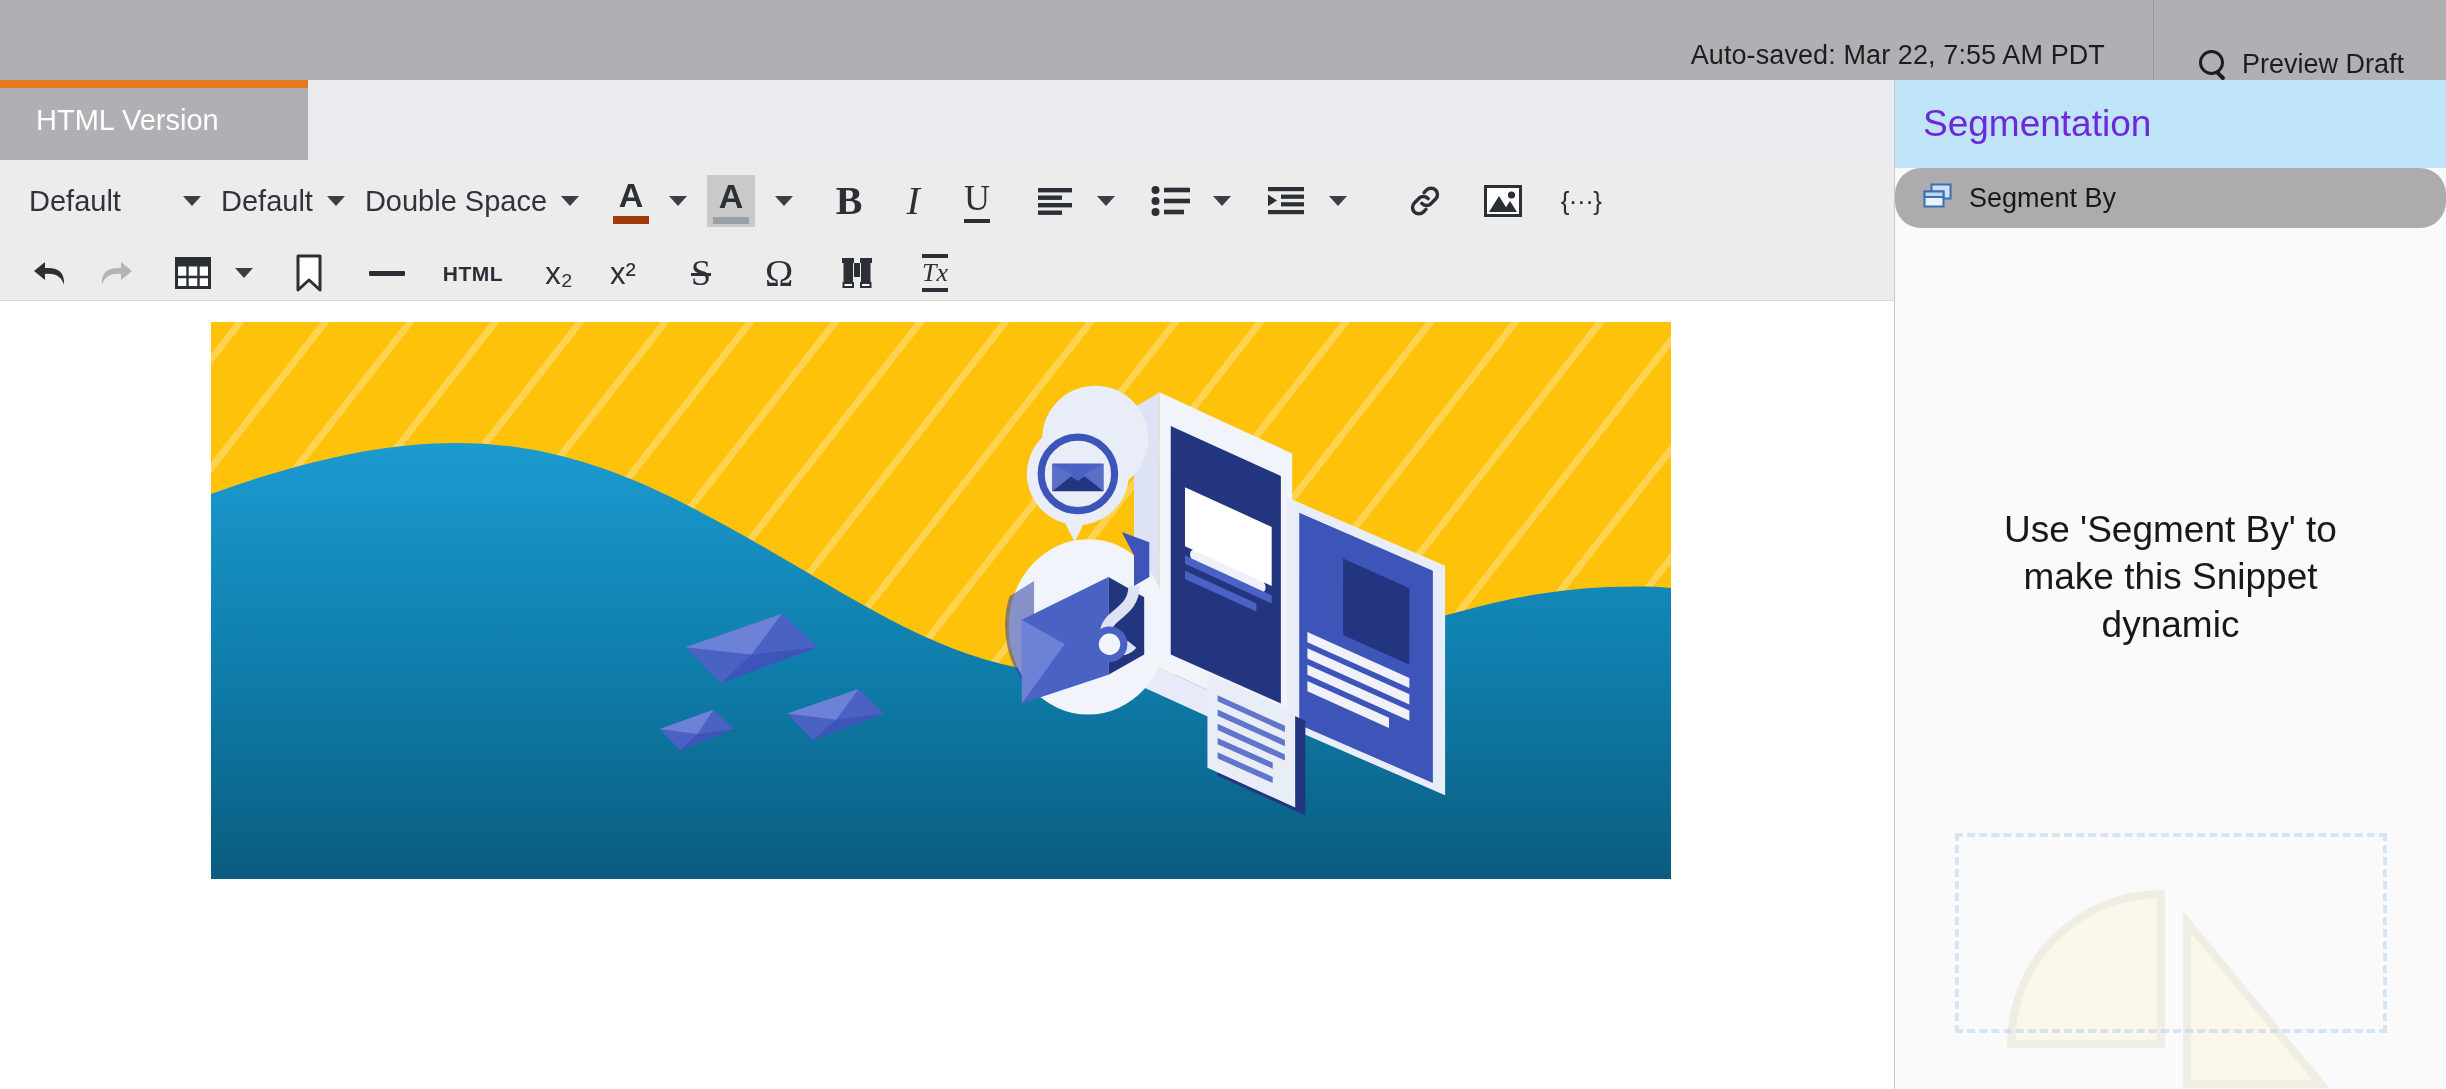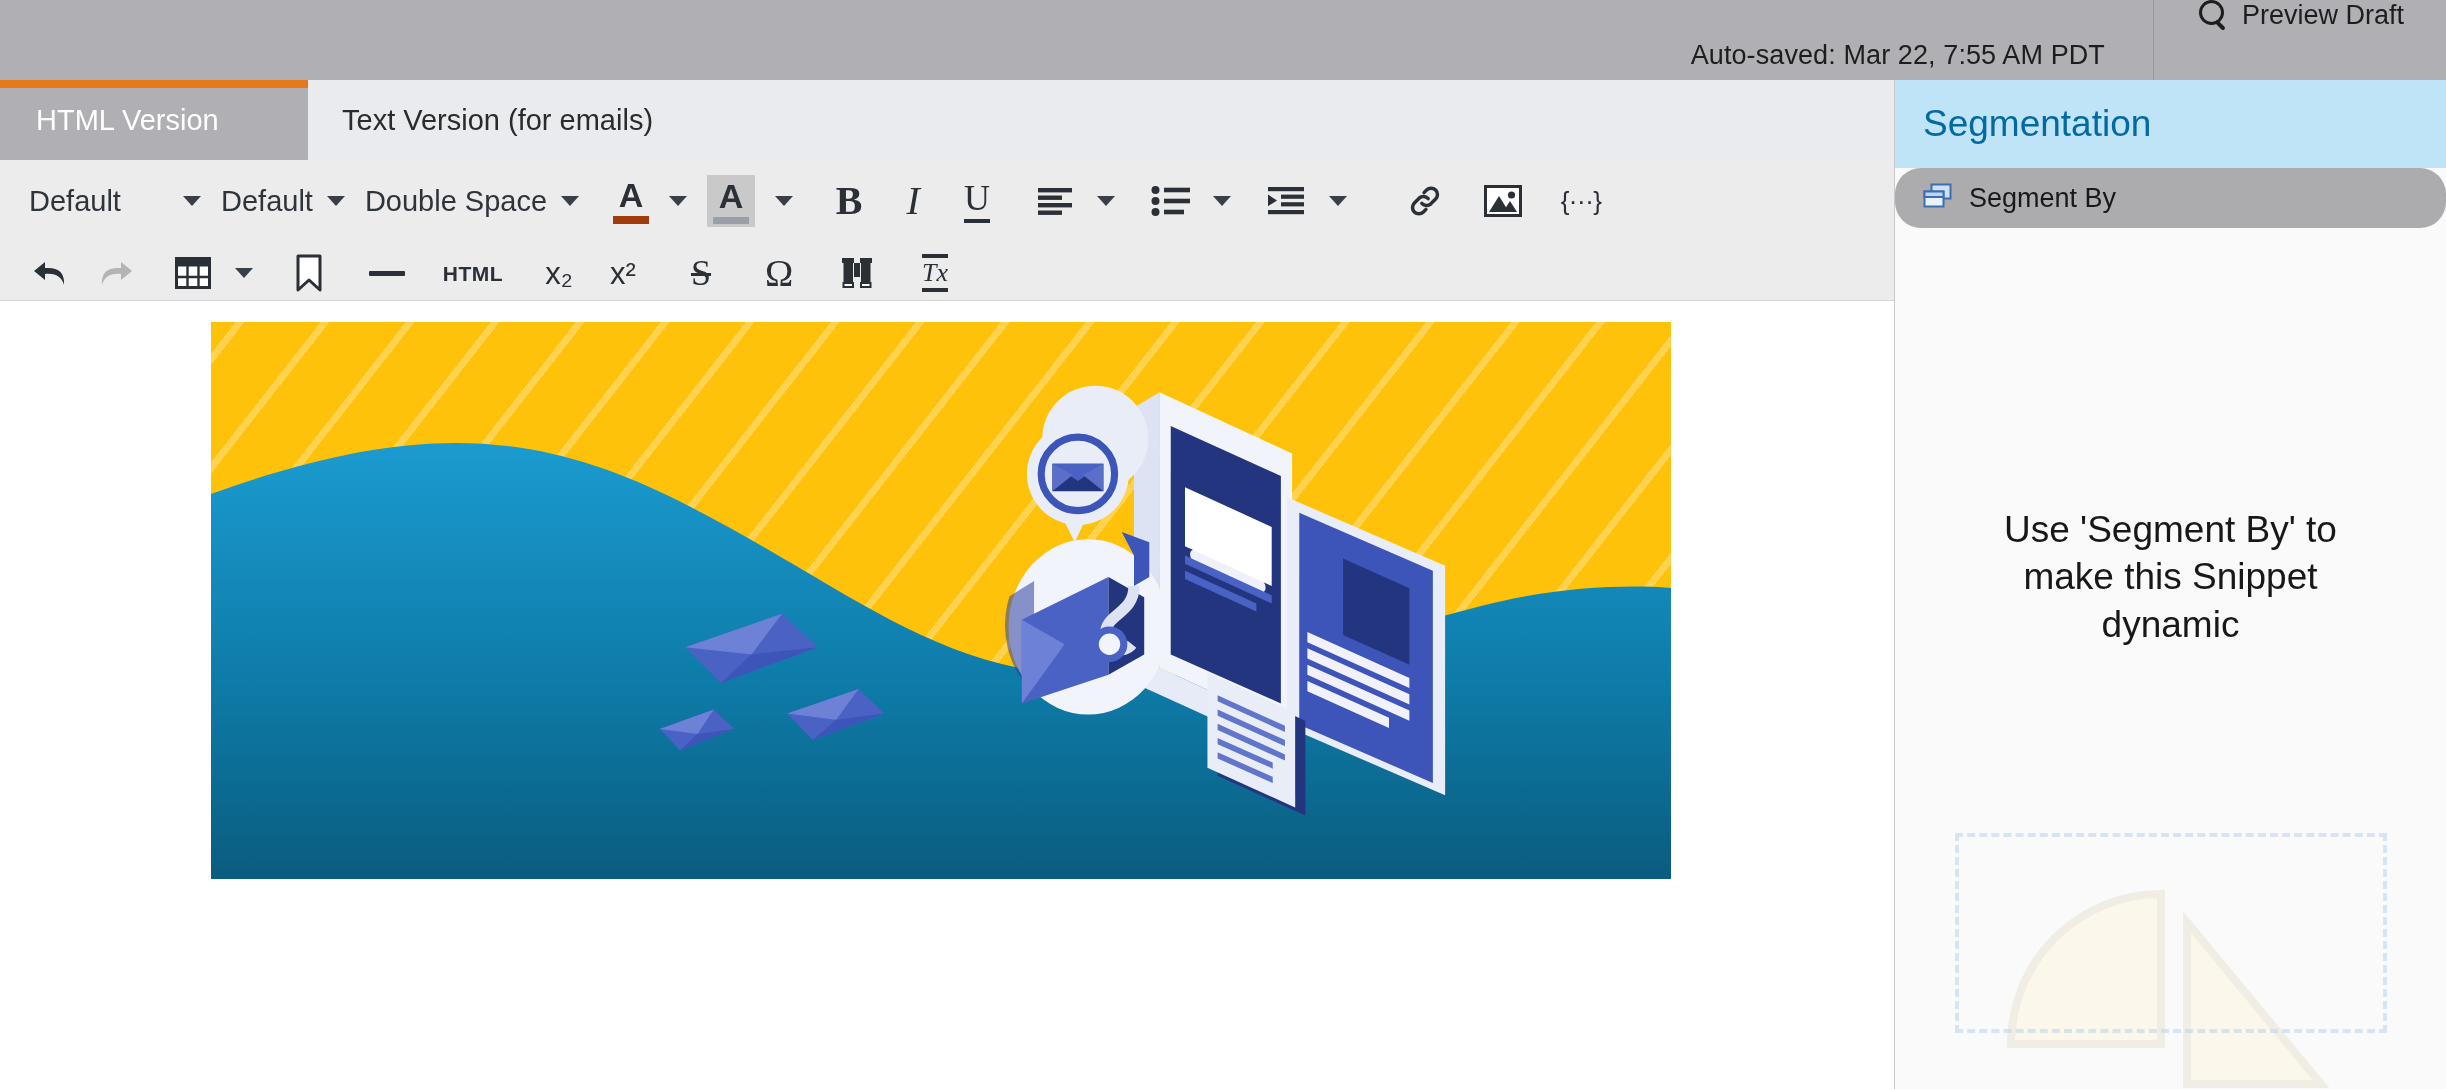--- a/index.html
+++ b/index.html
@@ -19,21 +19,21 @@
   }
   .autosave {
     font-size: 27px; color: #1d1d1d; letter-spacing: .1px;
     padding-right: 48px;
     margin-top: 31px;
   }
   .topbar-sep {
     width: 1px; height: 80px; background: #9a9a9e;
   }
   .preview-draft {
-    display: flex; align-items: flex-start; gap: 14px;
+    display: flex; align-items: flex-end; gap: 14px;
     padding: 0 42px 0 44px; height: 80px;
     font-size: 27px; color: #1d1d1d; cursor: pointer;
   }
   .search-ico { width: 30px; height: 30px; position: relative; display: inline-block; }
   .search-ico:before {
     content: ""; position: absolute; left: 1px; top: 0;
     width: 19px; height: 19px; border: 3.5px solid #1d1d1d; border-radius: 50%;
   }
   .search-ico:after {
     content: ""; position: absolute; left: 18px; top: 19px;
@@ -118,21 +118,21 @@
 
   
   .rightpanel {
     position: absolute; left: 1894px; top: 80px; width: 552px; height: 1009px;
     background: #fafafa; border-left: 1px solid #c9c9cc;
   }
   .panel-head {
     height: 88px; background: #bfe4f7; display: flex; align-items: center;
     padding-left: 28px;
   }
-  .panel-title { font-size: 37px; color: #0369a1; }
+  .panel-title { font-size: 37px; color: #6d28d9; }
   .segment-by {
     height: 60px; background: #acacae; display: flex; align-items: center;
     gap: 16px; padding-left: 28px; cursor: pointer; border-radius: 26px;
   }
   .segment-by-label { font-size: 27px; color: #17181a; }
   .panel-body {
     position: relative; height: 861px; background: #fafafa;
     display: flex; align-items: flex-start; justify-content: center;
     padding-top: 278px;
   }
@@ -161,23 +161,20 @@
       <span class="search-ico"></span>
       <span>Preview Draft</span>
     </div>
   </div>
 
   <div class="editor-col">
 
     <div class="tabstrip">
       <div class="tab active">
         <span>HTML Version</span>
-      </div>
-      <div class="tab">
-        <span>Text Version (for emails)</span>
       </div>
     </div>
 
     <div class="toolbar">
 
       <div class="tb-row">
 
         <div class="tb-item dd-default1 dd-wide">
           <span class="tb-label">Default</span>
           <span class="caret"></span>

